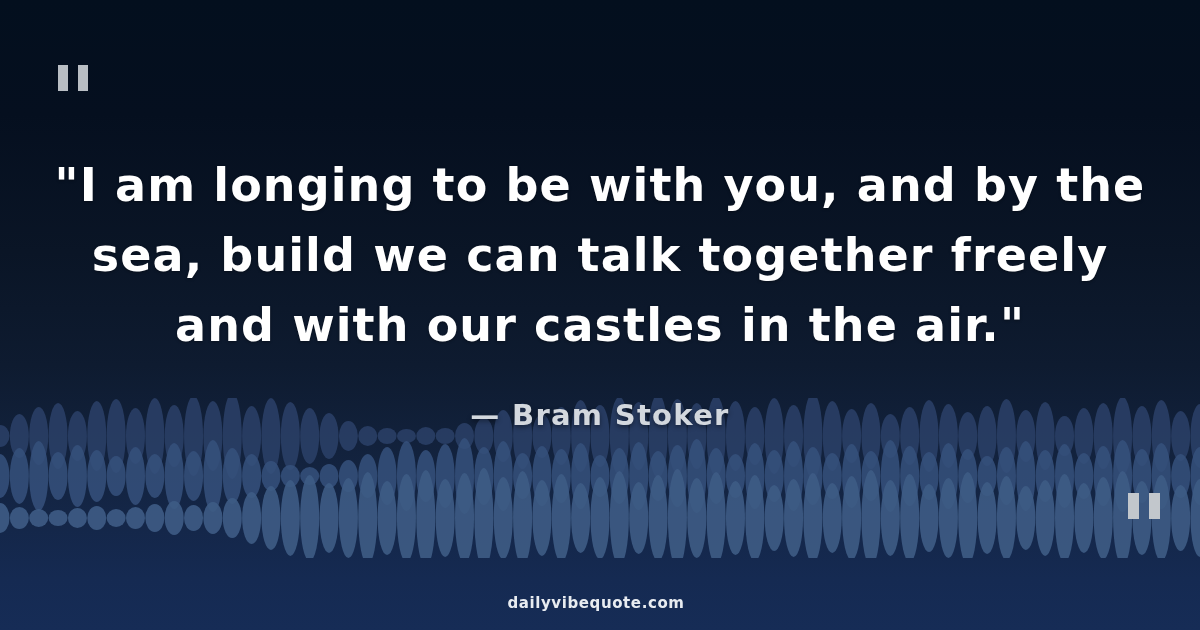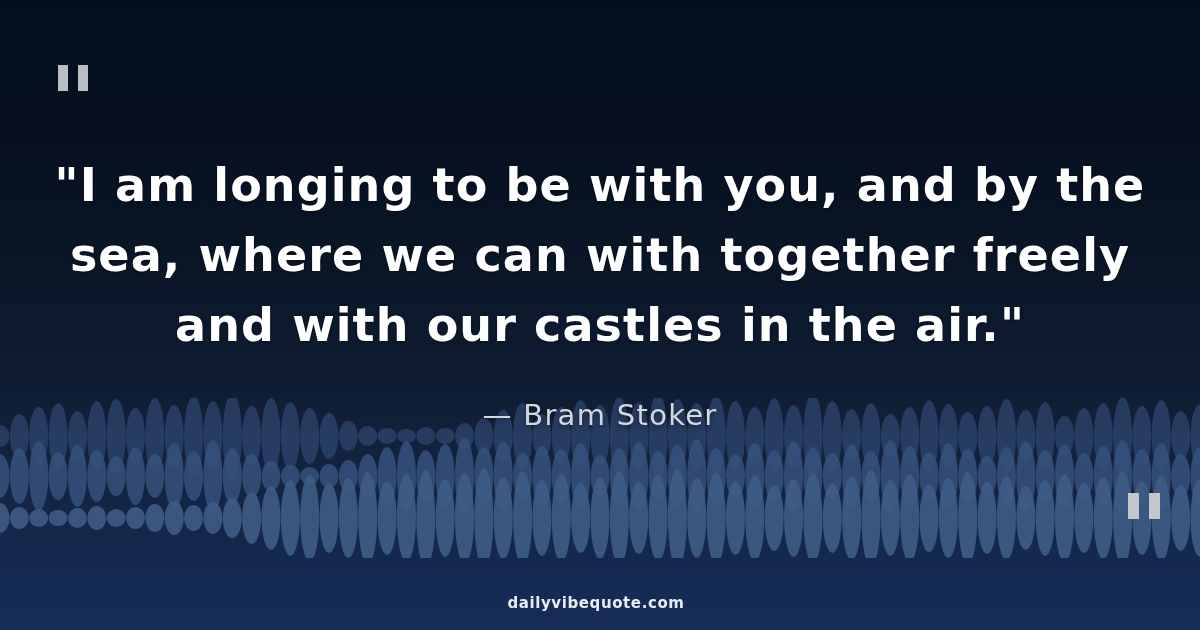--- a/index.html
+++ b/index.html
@@ -81,21 +81,21 @@
 
   
   #attribution {
     position: absolute;
     left: 0;
     right: 0;
     top: 398px;
     text-align: center;
     color: #d3d8de;
     font-size: 29px;
-    font-weight: normal;
+    font-weight: bold;
     letter-spacing: 1.3px;
     text-shadow: 0 2px 5px rgba(0,0,0,0.45);
   }
 
   
   #footer {
     position: absolute;
     left: 0;
     right: 16px;
     bottom: 18px;
@@ -310,21 +310,21 @@
       </g>
     </svg>
 
   <div class="quote-glyph" id="quote-open">
     <span></span>
     <span></span>
   </div>
 
   <div id="quote-text">
     <div>"I am longing to be with you, and by the</div>
-    <div>sea, where we can with together freely</div>
+    <div>sea, build we can talk together freely</div>
     <div>and with our castles in the air."</div>
   </div>
 
   <div id="attribution">— Bram Stoker</div>
 
   <div class="quote-glyph" id="quote-close">
     <span></span>
     <span></span>
   </div>
 

